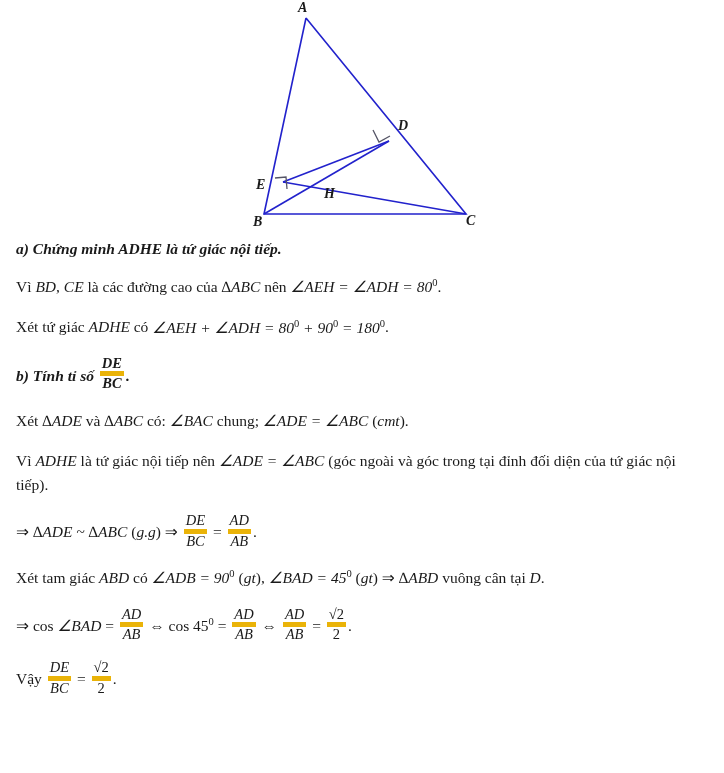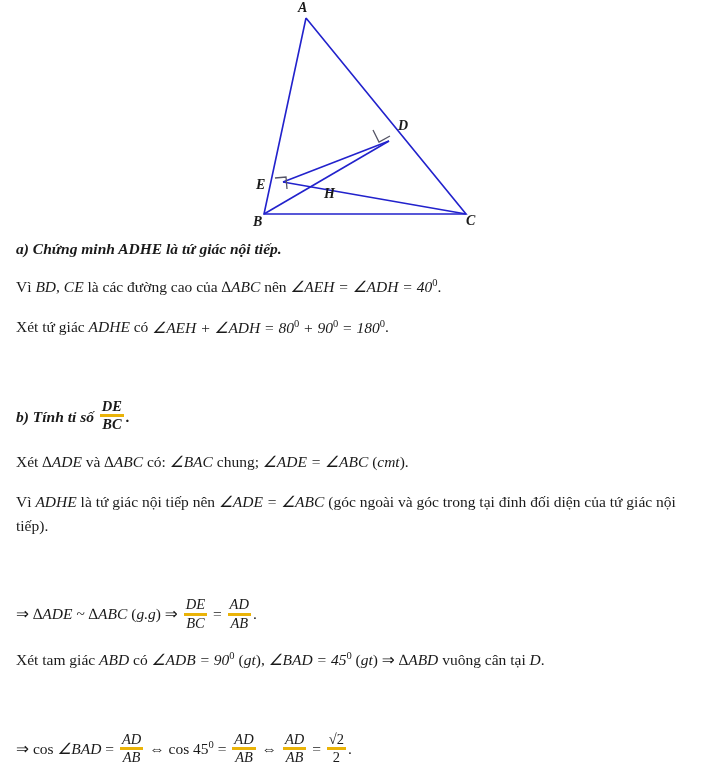--- a/index.html
+++ b/index.html
@@ -62,25 +62,24 @@
     vertical-align: -0.55em;
     text-align: center;
     font-style: italic;
     line-height: 1.08;
     margin: 0 2px;
   }
   .frac .num {
     display: block;
     padding: 0 2px;
     font-size: 14.5px;
-    margin-top: 43px;
   }
   .frac .den {
     display: block;
-    border-top: 3px solid #eab308;
+    border-top: 5px solid #eab308;
     padding: 0 2px;
     font-size: 14.5px;
   }
   .frac.plain .num, .frac.plain .den { font-style: normal; }
   .sup { font-size: 0.68em; vertical-align: super; font-style: normal; }
   .radical { font-style: normal; }
   .op { font-style: normal; }
   .heading .frac { vertical-align: -0.5em; }
 </style>
 </head>
@@ -118,21 +117,21 @@
       <span class="bi">ADHE</span>
       <span>là tứ giác nội tiếp.</span>
     </div>
 
     <div class="para">
       <span>Vì</span>
       <span class="mi">BD</span><span>, </span><span class="mi">CE</span>
       <span>là các đường cao của</span>
       <span class="mi">∆ABC</span>
       <span>nên</span>
-      <span class="mi nowrap"><span>∠AEH = ∠ADH = 40</span><span class="sup">0</span></span><span>.</span>
+      <span class="mi nowrap"><span>∠AEH = ∠ADH = 80</span><span class="sup">0</span></span><span>.</span>
     </div>
 
     <div class="para">
       <span>Xét tứ giác</span>
       <span class="mi">ADHE</span>
       <span>có</span>
       <span class="mi nowrap"><span>∠AEH + ∠ADH = 80</span><span class="sup">0</span><span> + 90</span><span class="sup">0</span><span> = 180</span><span class="sup">0</span></span><span>.</span>
     </div>
 
 

